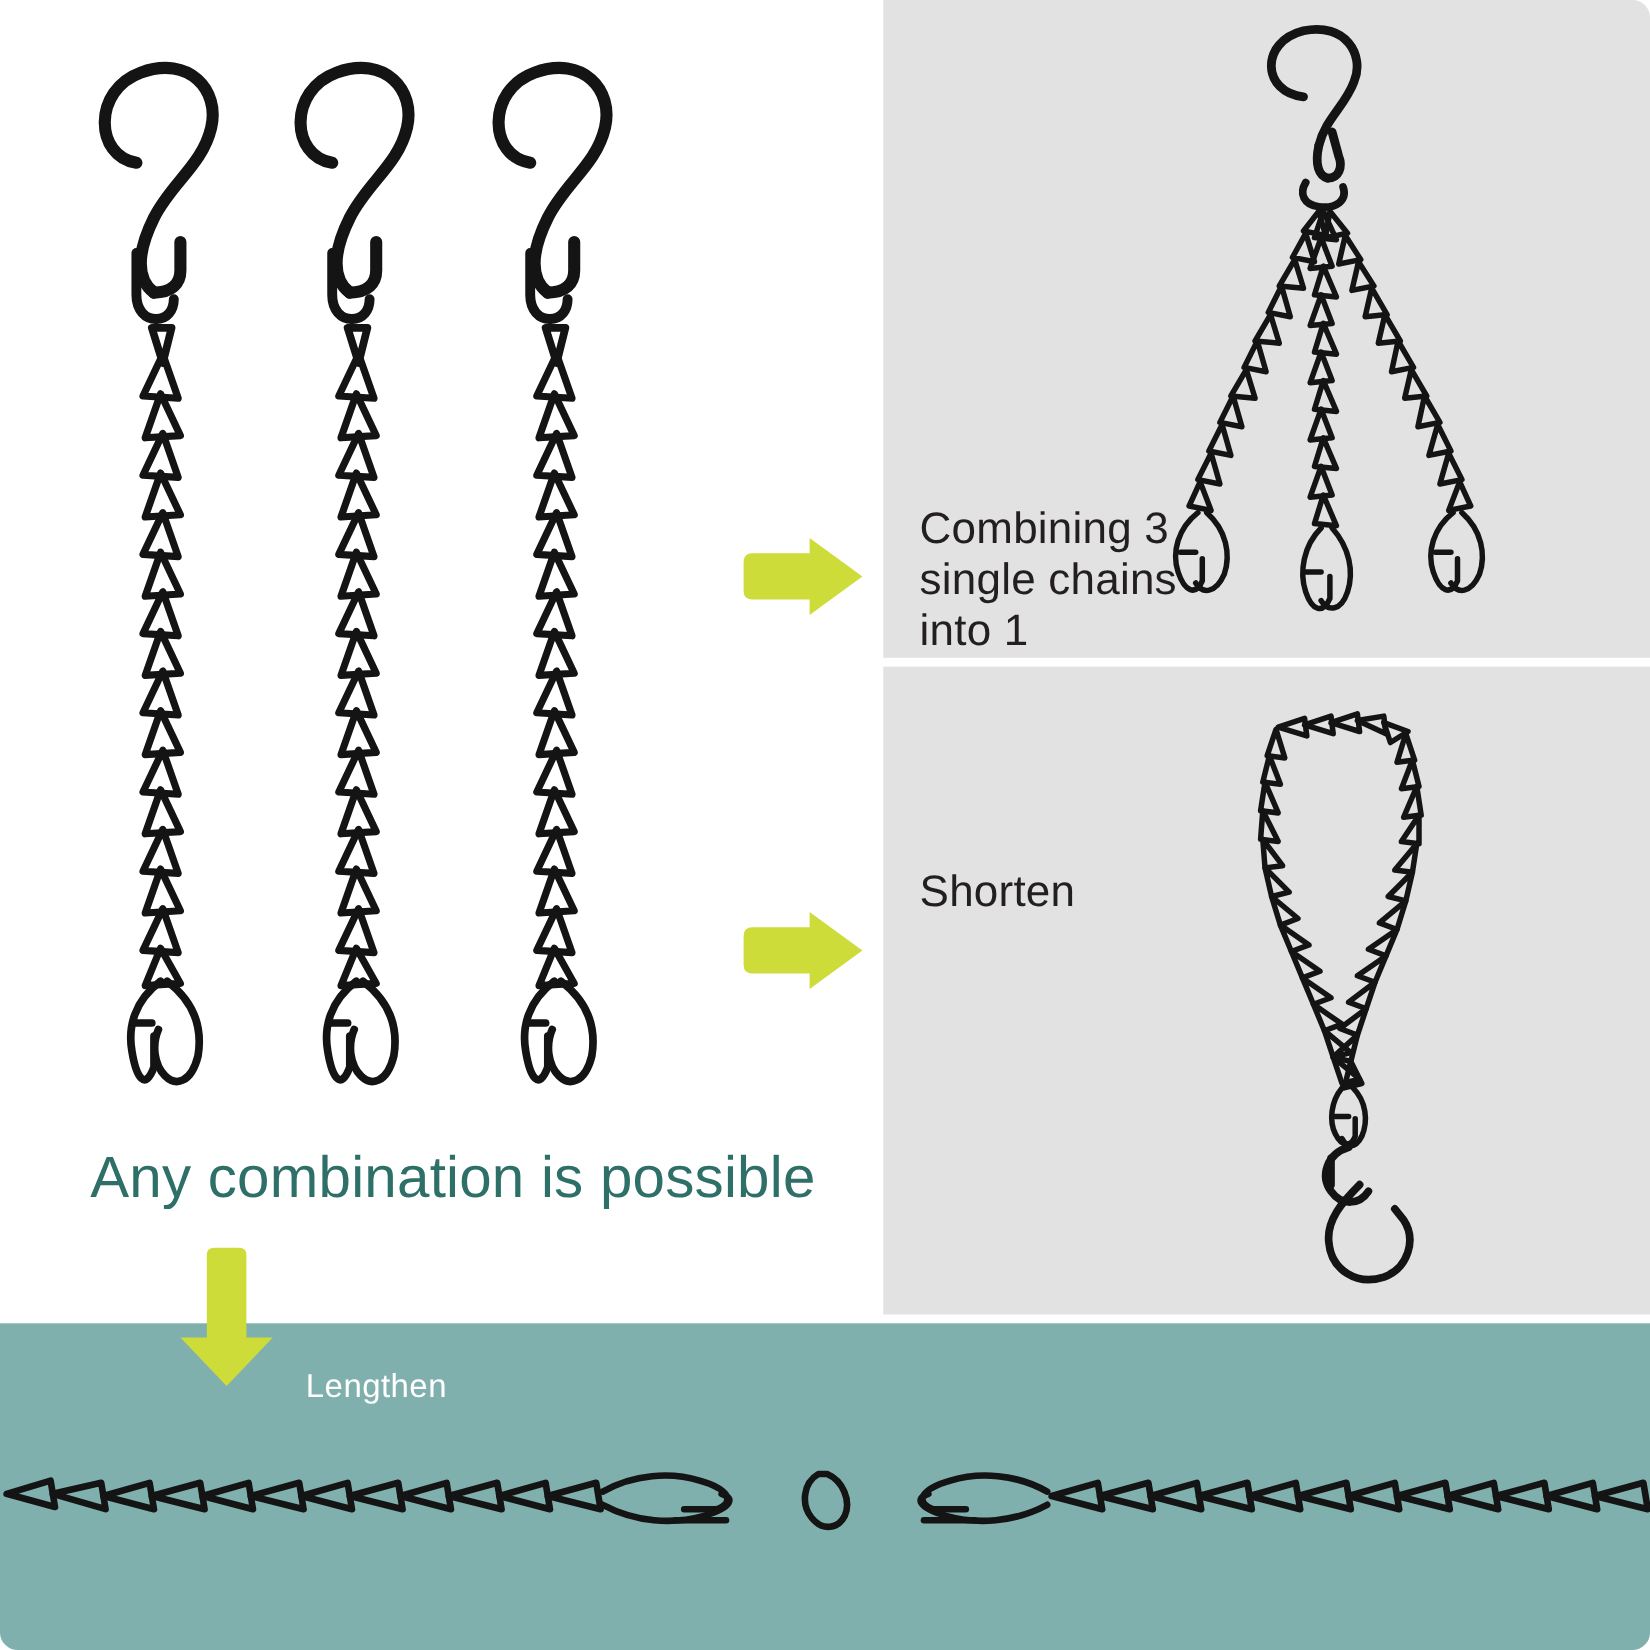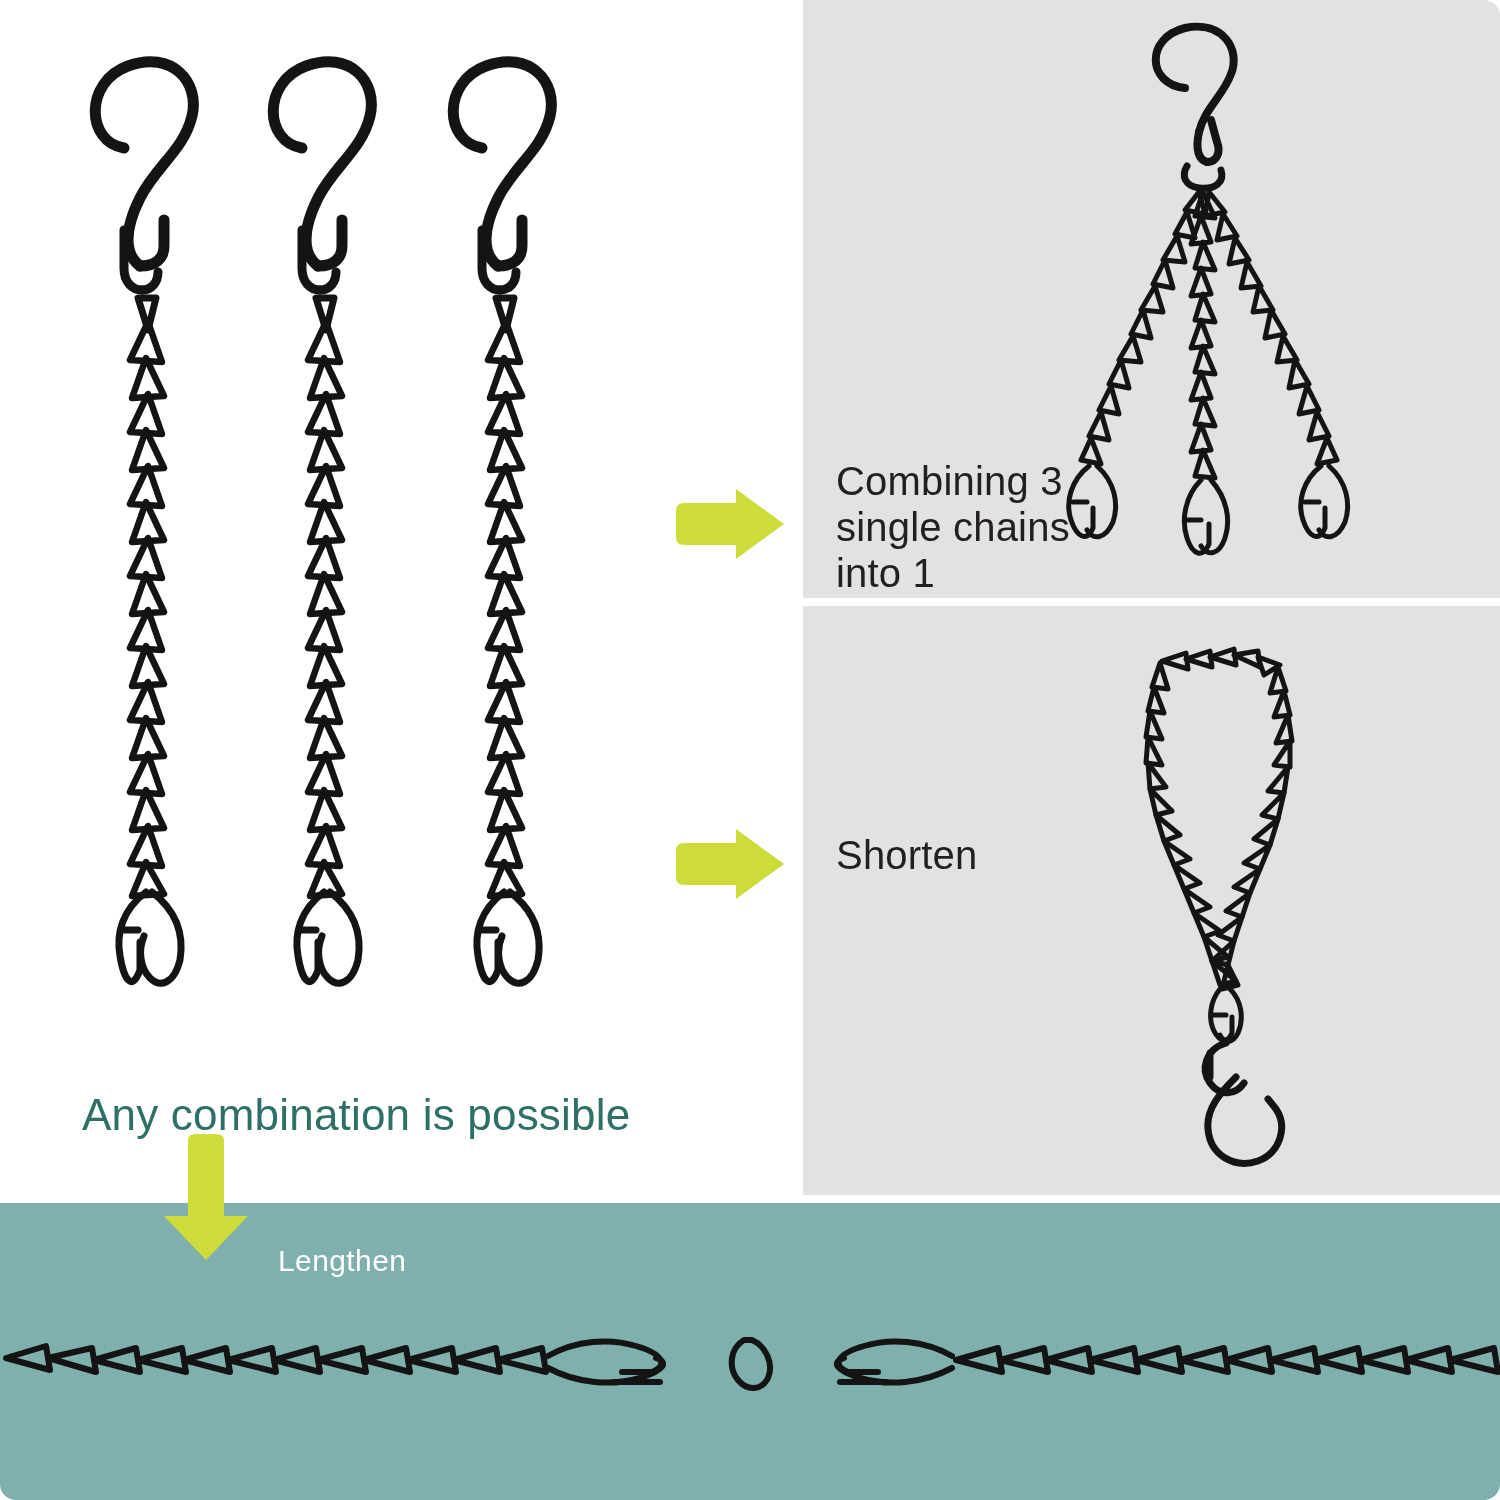--- a/index.html
+++ b/index.html
@@ -45,33 +45,32 @@
   .label-dark {
     position: absolute;
     color: #231f20;
     font-size: 40px;
     line-height: 46px;
     font-weight: 400;
     letter-spacing: 0.2px;
     white-space: pre-line;
   }
   #text-combining { left: 836px; top: 458px; width: 300px; }
-  #text-shorten   { left: 836px; top: 832px; width: 340px; }
+  #text-shorten   { left: 836px; top: 788px; width: 340px; }
 
   #heading-any-combination {
     position: absolute;
     left: 82px;
     top: 1044px;
-    font-size: 44px;
+    font-size: 53px;
     line-height: 54px;
     font-weight: 400;
     color: #2e6f67;
     letter-spacing: 0.2px;
     white-space: nowrap;
-    margin-top: 44px;
   }
 
   #label-lengthen {
     position: absolute;
     left: 278px;
     top: 1235px;
     font-size: 30px;
     line-height: 52px;
     font-weight: 400;
     color: #ffffff;

